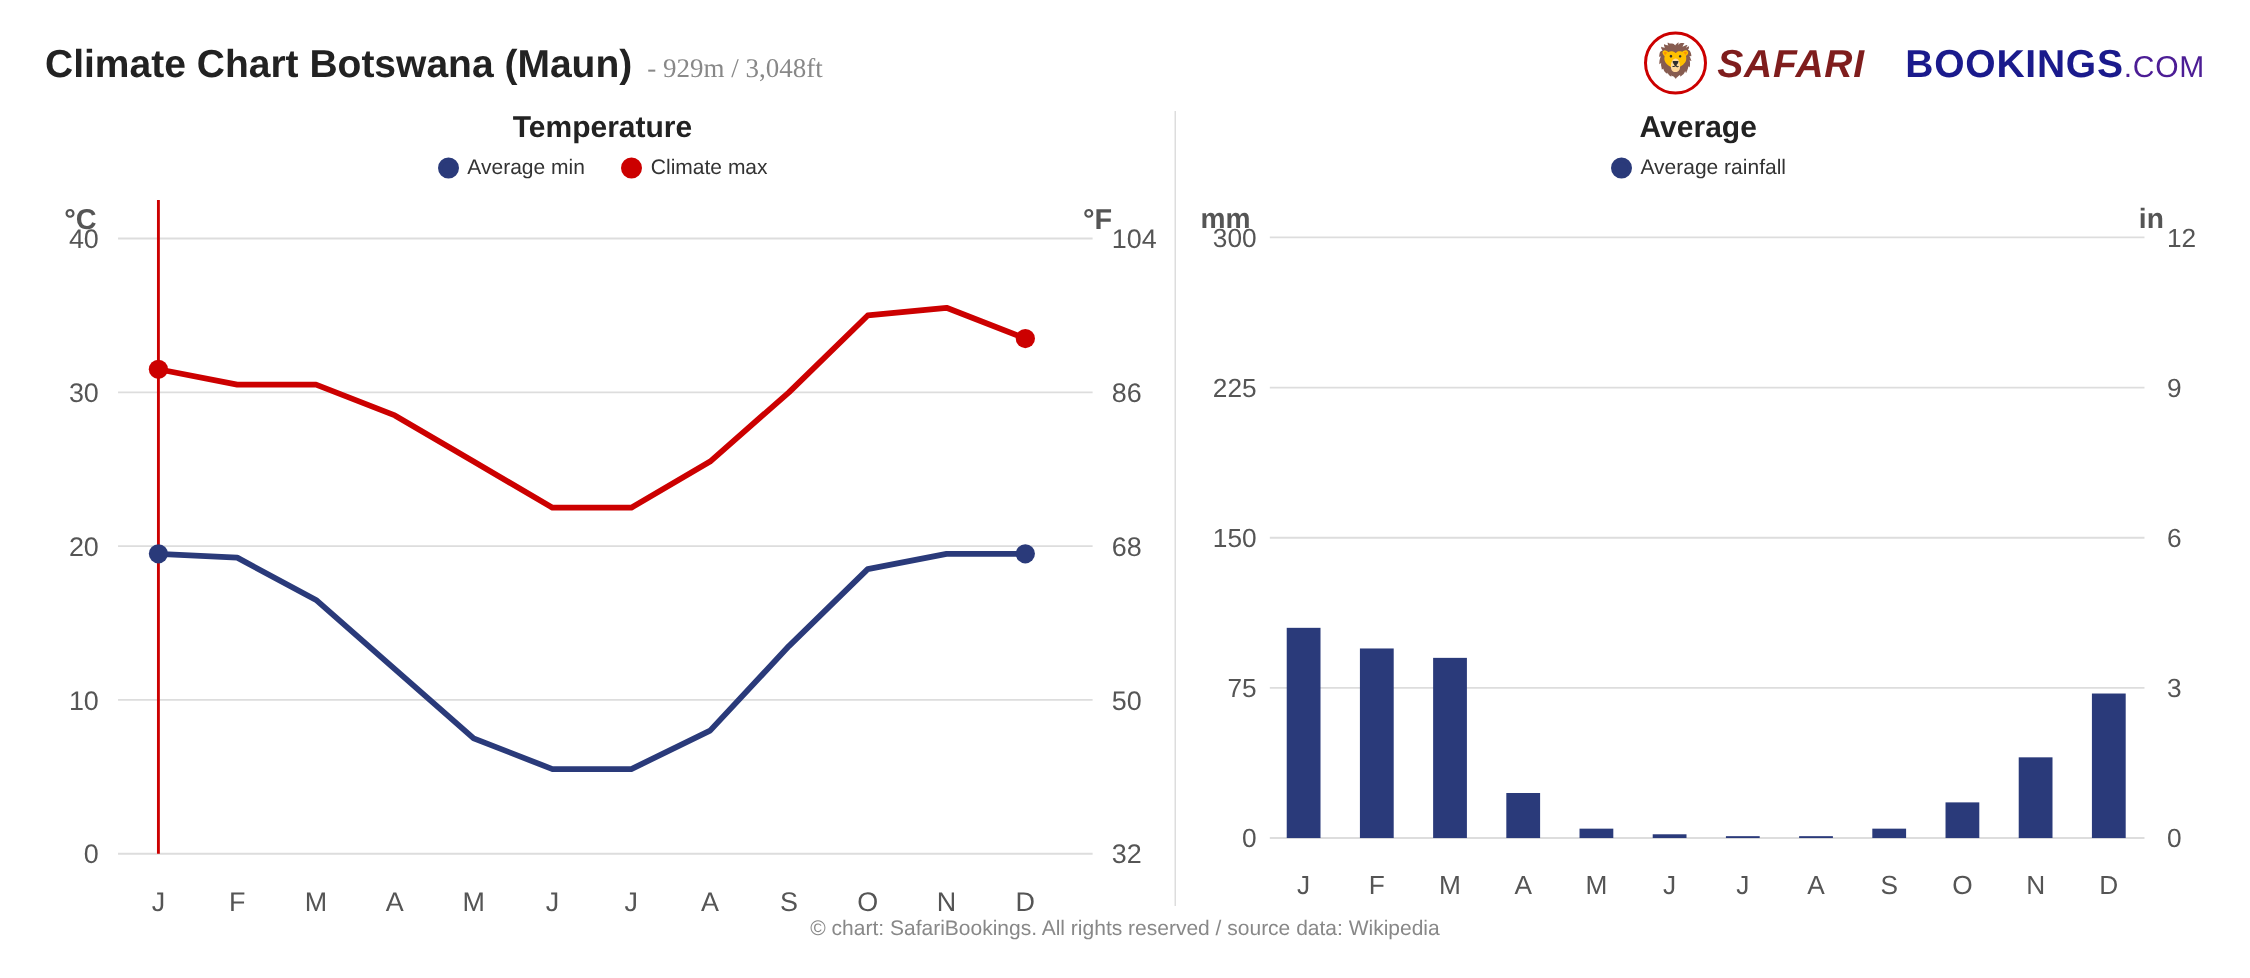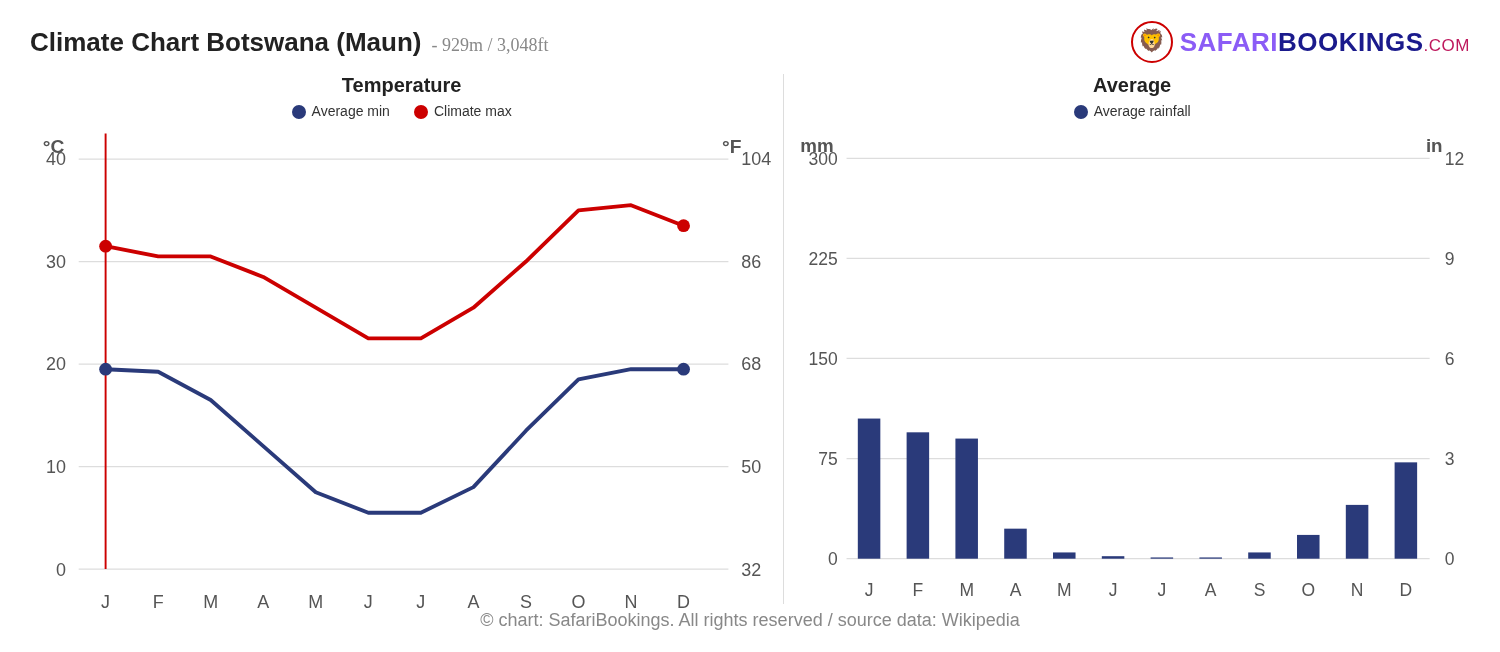--- a/index.html
+++ b/index.html
@@ -46,23 +46,23 @@
     .logo-icon {
       width: 44px;
       height: 44px;
     }
     .logo-text {
       font-size: 26px;
       font-weight: normal;
       color: #333;
       letter-spacing: 0.5px;
     }
-    .logo-safari { font-weight: bold; color: #8b5cf6; }
-    .logo-bookings { font-weight: bold; color: #1a1a8c; }
-    .logo-com { font-size: 17px; color: #be185d; }
+    .logo-safari { font-weight: bold; color: #7f1d1d; font-style: italic; }
+    .logo-bookings { font-weight: bold; color: #1a1a8c; margin-left: 27px; }
+    .logo-com { font-size: 20px; color: #4c1d95; }
     .charts-row {
       display: flex;
       gap: 0;
       width: 100%;
       height: 530px;
     }
     .chart-section {
       flex: 1;
       display: flex;
       flex-direction: column;
@@ -98,21 +98,21 @@
     }
     .legend-dot-blue { border-color: #2a3a7a; background: #2a3a7a; }
     .legend-dot-red { border-color: #c00; background: #c00; }
     .chart-wrapper {
       position: relative;
       width: 100%;
       flex: 1;
     }
     .footer-text {
       text-align: center;
-      font-size: 18px;
+      font-size: 14px;
       color: #888;
       margin-top: 6px;
       padding-bottom: 4px;
     }
     .divider {
       width: 1px;
       background: #ddd;
       margin: 0 10px;
       align-self: stretch;
     }

